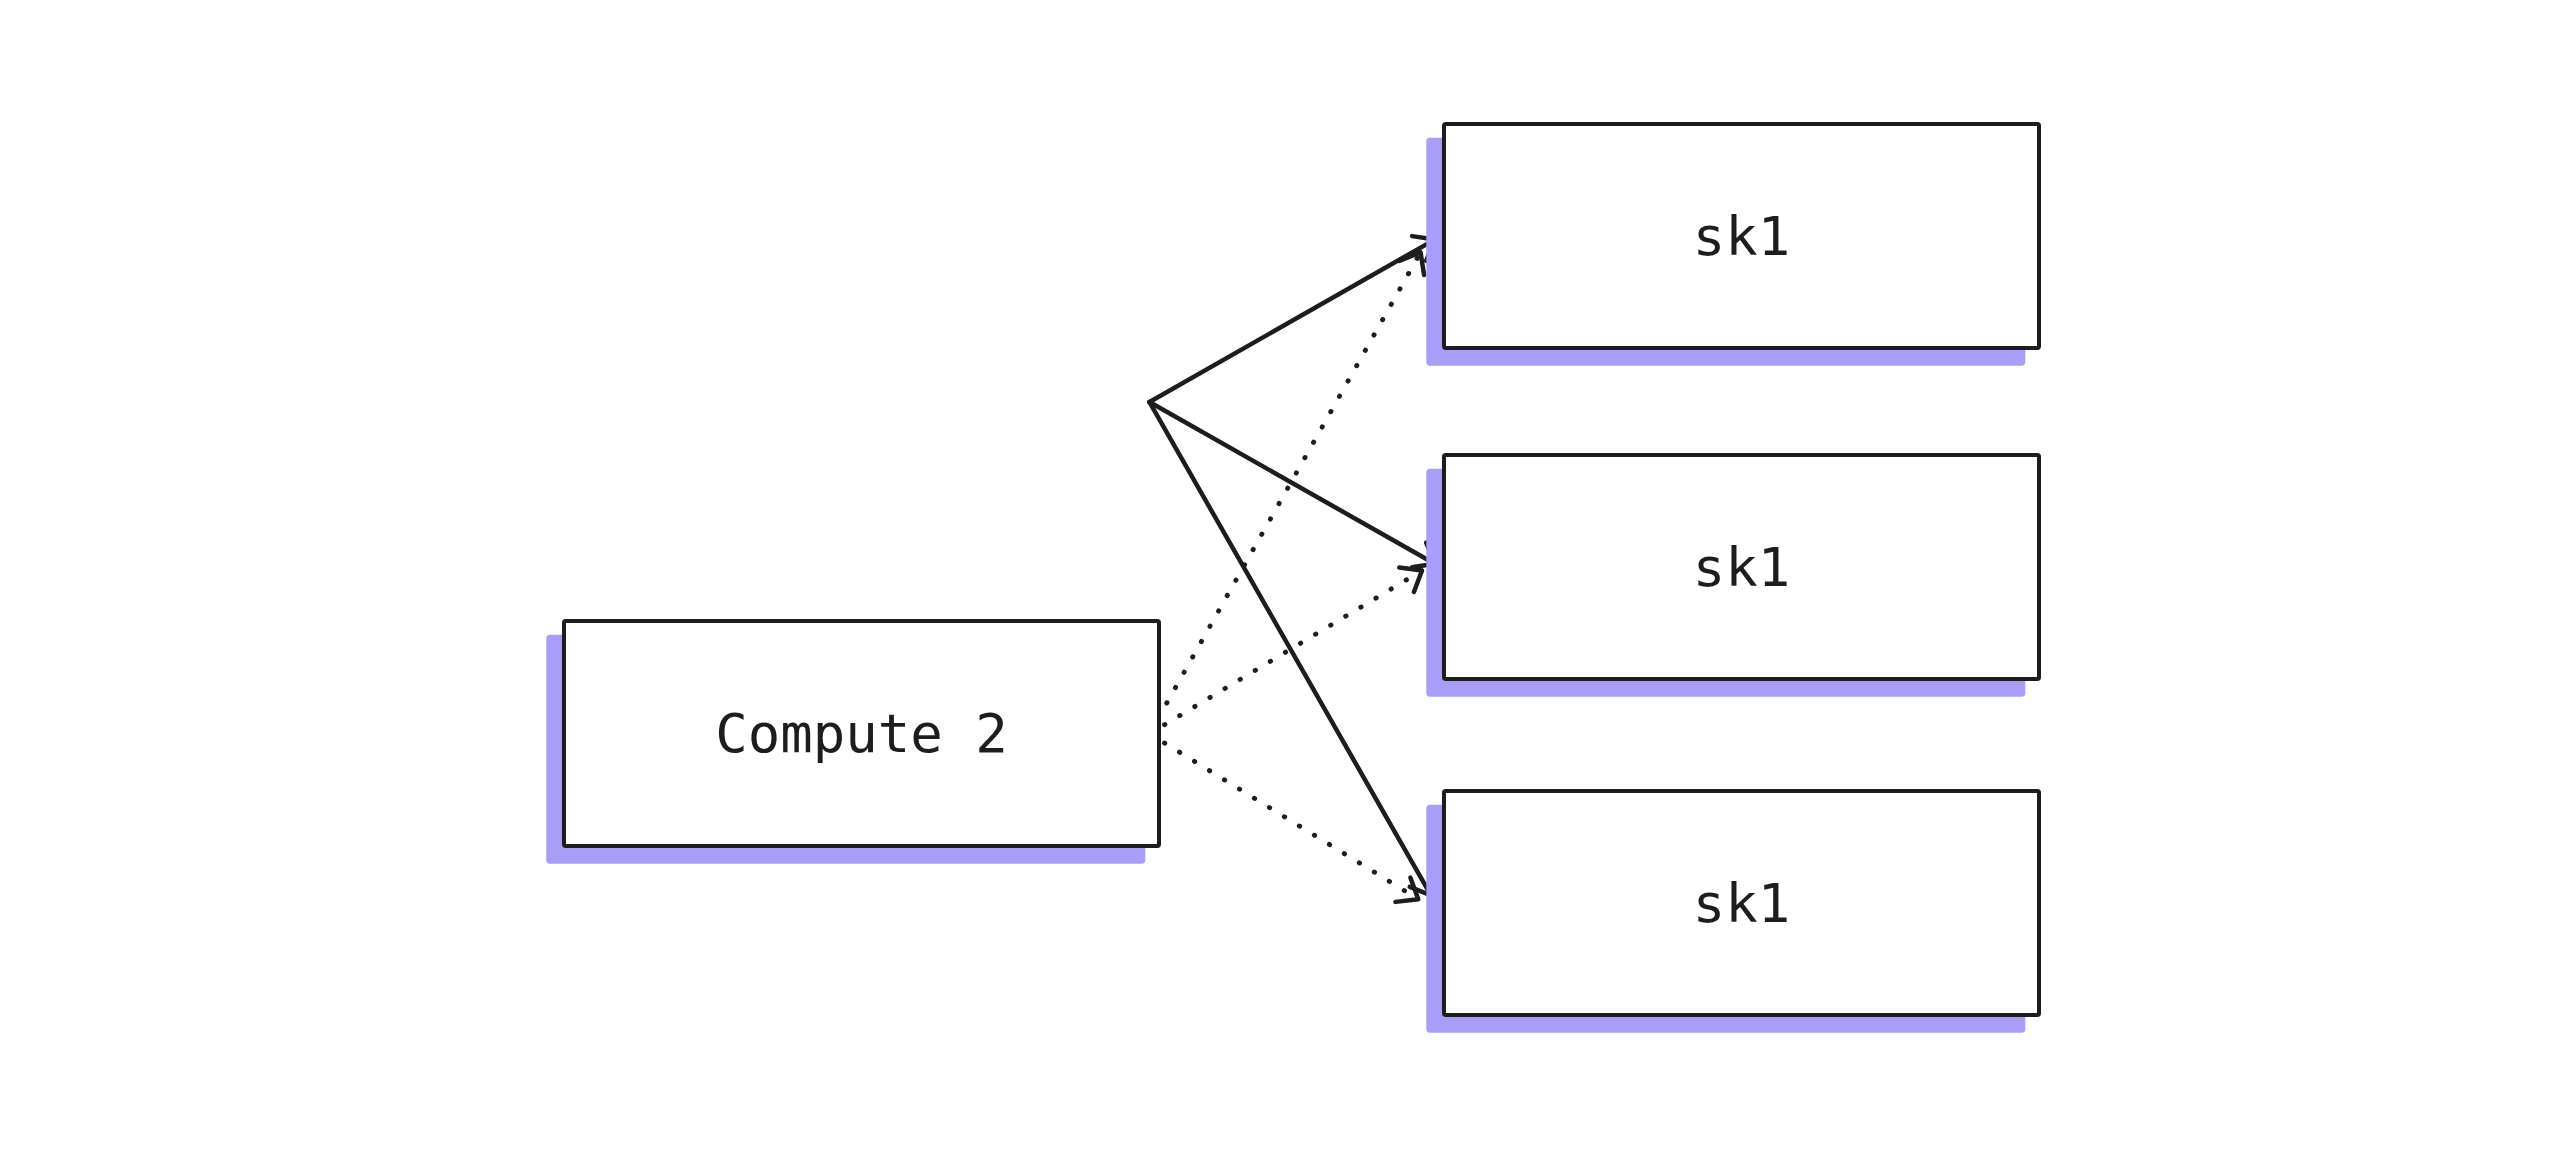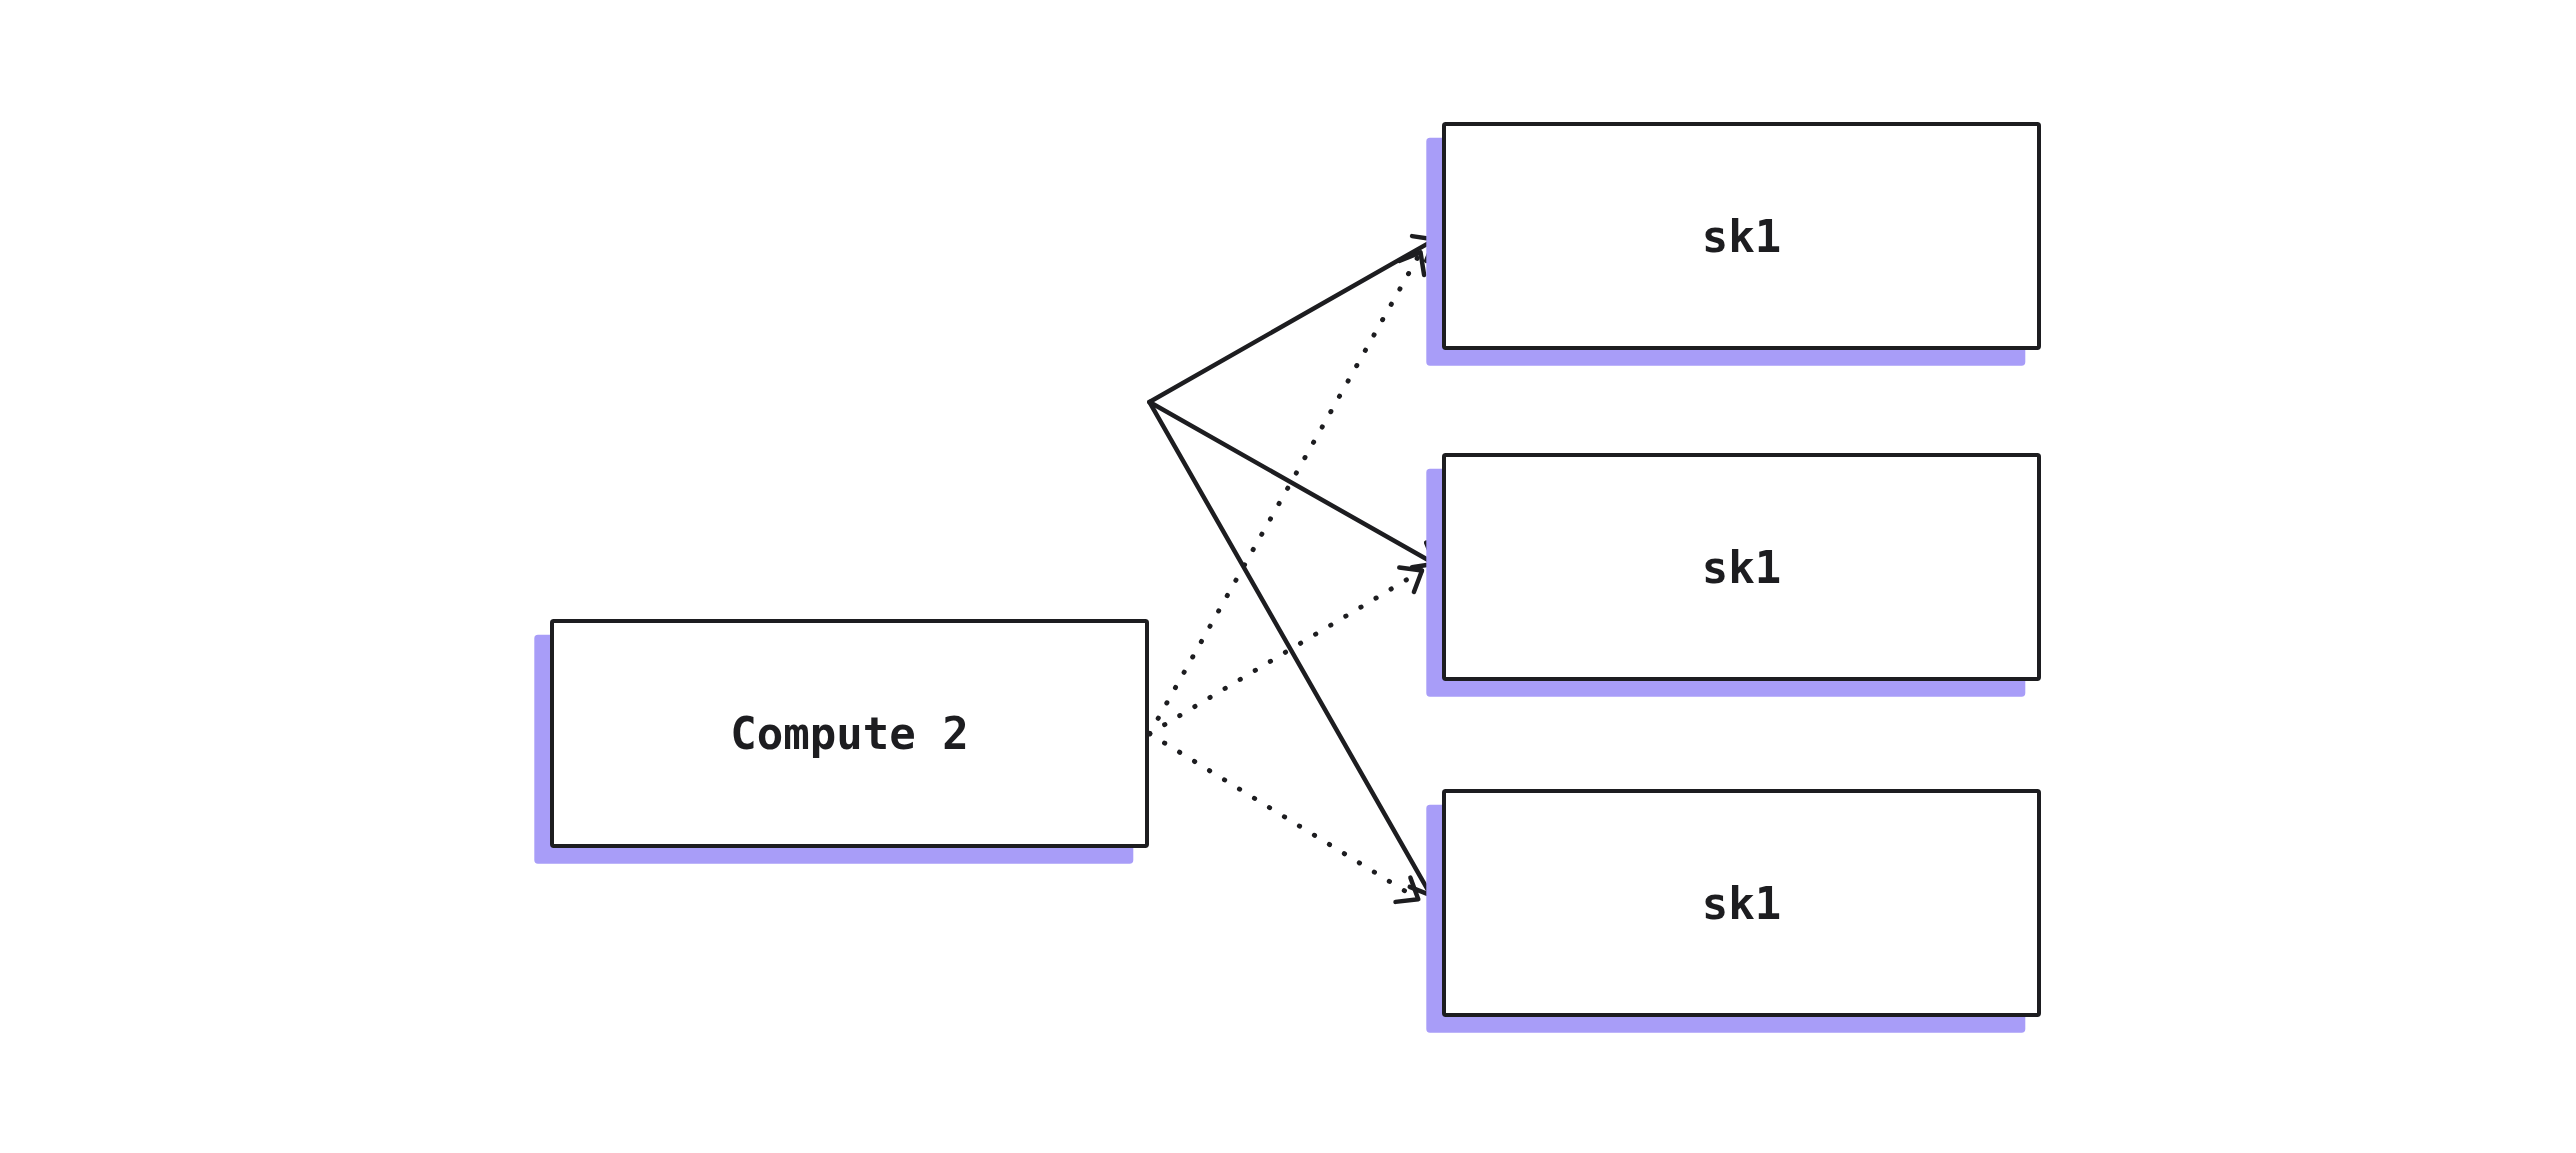--- a/index.html
+++ b/index.html
@@ -50,28 +50,28 @@
     box-sizing:border-box;
     background:var(--fill);
     border:4.5px solid var(--stroke);
     border-radius:3.7px;
     box-shadow:-15.7px 15.7px 0 0 var(--shadow);
     display:flex;
     align-items:center;
     justify-content:center;
   }
   .node-label{
-    font-weight:700;
-    font-size:44px;
+    font-weight:400;
+    font-size:54px;
     color:var(--stroke);
     letter-spacing:0;
     white-space:pre;
   }
   #node-compute1{left:550px;top:288px;}
-  #node-compute2{left:550px;top:619px;}
+  #node-compute2{left:562px;top:619px;}
   #node-sk1-top{left:1442px;top:122px;height:228px;}
   #node-sk1-middle{left:1442px;top:453px;height:228px;}
   #node-sk1-bottom{left:1442px;top:789px;height:228px;}
 </style>
 </head>
 <body>
 
 <div class="canvas">
 
   <svg class="edges" viewBox="0 0 3440 1540" xmlns="http://www.w3.org/2000/svg">

